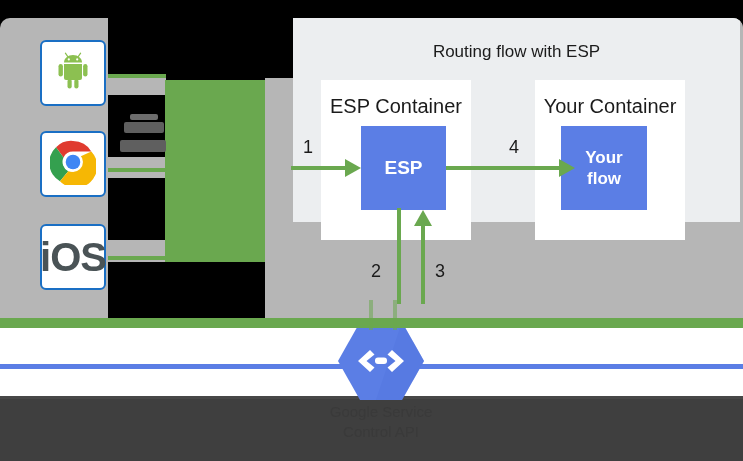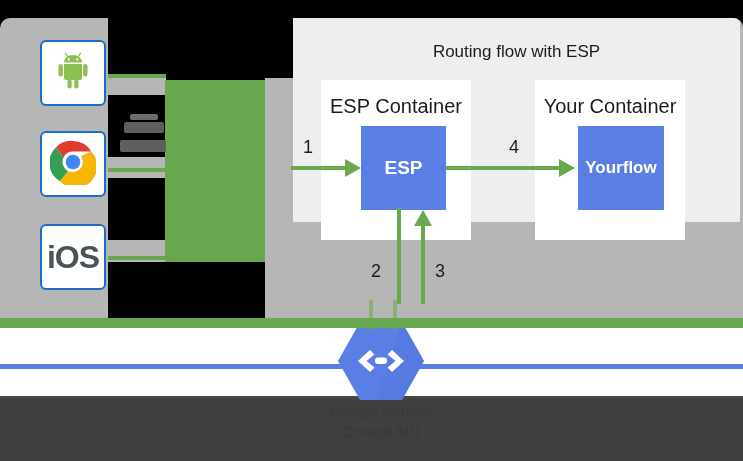--- a/index.html
+++ b/index.html
@@ -37,21 +37,21 @@
   .client-card{
     position:absolute;
     width:66px;height:66px;
     background:#ffffff;
     border:2px solid #1a6fc4;
     border-radius:6px;
     box-sizing:border-box;
     display:flex;align-items:center;justify-content:center;
   }
   .ios-text{
-    font-size:32px;font-weight:bold;color:#4a5356;
+    font-size:40px;font-weight:bold;color:#4a5356;
     letter-spacing:-1px;font-family:"Liberation Sans", sans-serif;
   }
 
   
   .green-slab{
     position:absolute;left:165px;top:80px;width:100px;height:182px;
     background:#6aa84f;
   }
   .green-strip-bottom{
     position:absolute;left:0;top:290px;width:743px;height:38px;
@@ -221,21 +221,21 @@
       <div class="subpanel" style="left:28px;top:62px;width:150px;height:160px;">
         <div class="subpanel-title">ESP Container</div>
       </div>
       <div class="blue-box" style="left:68px;top:108px;width:85px;height:84px;font-size:19px;">
         <span>ESP</span>
       </div>
 
       <div class="subpanel" style="left:242px;top:62px;width:150px;height:160px;">
         <div class="subpanel-title">Your Container</div>
       </div>
-      <div class="blue-box" style="left:285px;top:108px;width:86px;height:84px;font-size:17px;flex-direction:row;">
+      <div class="blue-box" style="left:268px;top:108px;width:86px;height:84px;font-size:17px;flex-direction:column;">
         <span>Your</span>
         <span>flow</span>
       </div>
 
       <div class="hline" style="left:-2px;top:148px;width:62px;"></div>
       <div class="arrow-r" style="left:52px;top:141px;"></div>
       <div class="step-num" style="left:10px;top:119px;">1</div>
 
       <div class="hline" style="left:153px;top:148px;width:122px;"></div>
       <div class="arrow-r" style="left:266px;top:141px;"></div>

